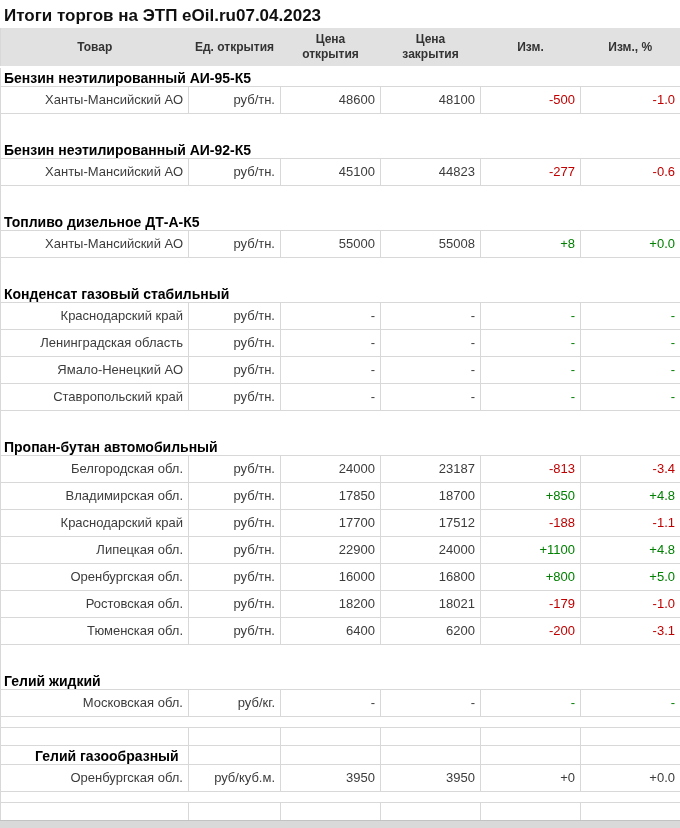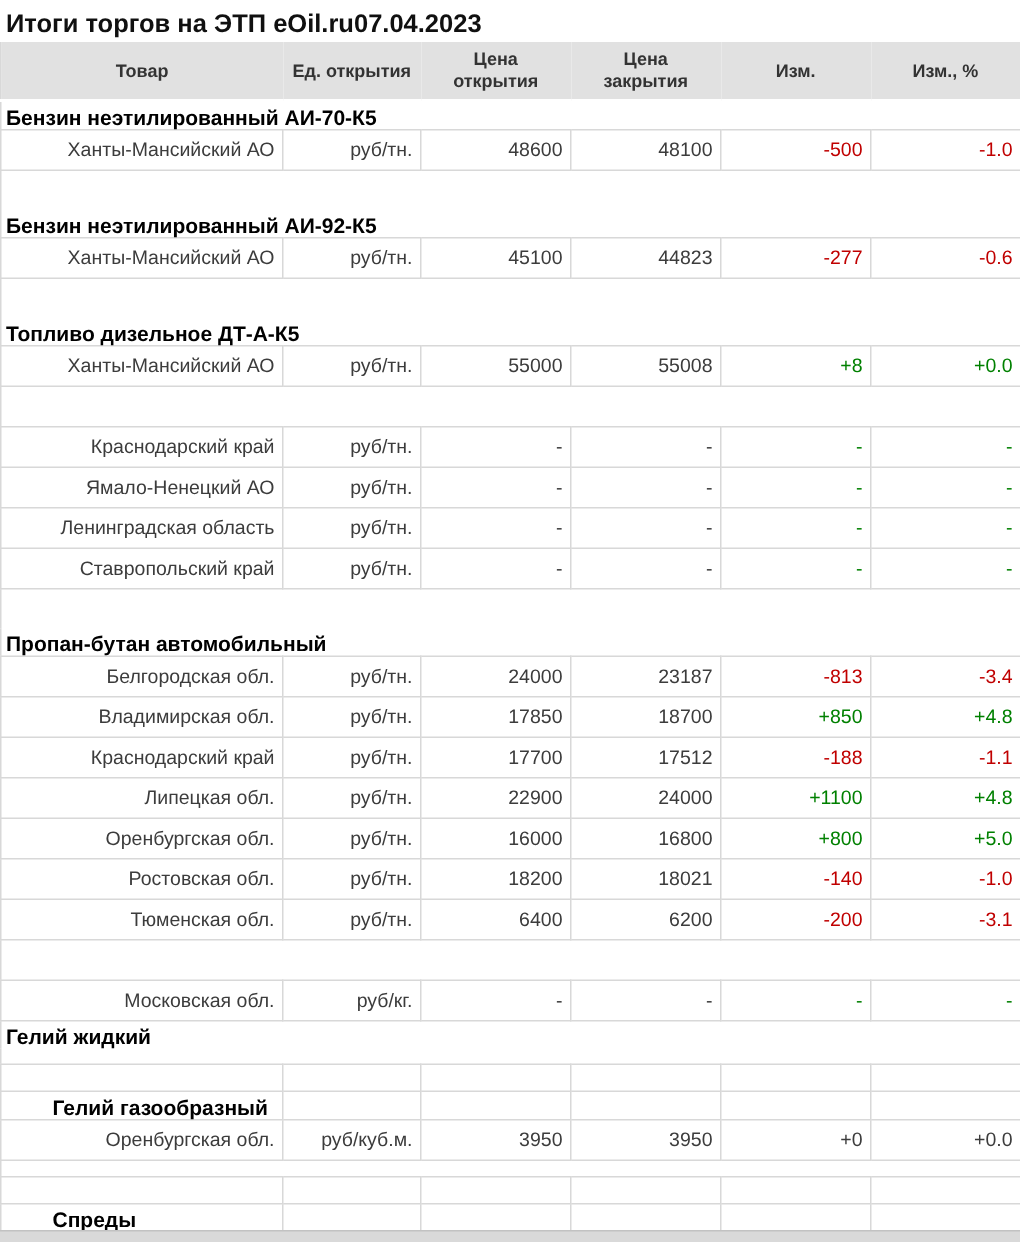--- a/index.html
+++ b/index.html
@@ -75,21 +75,21 @@
         <th>Товар</th>
         <th>Ед. открытия</th>
         <th>Цена открытия</th>
         <th>Цена закрытия</th>
         <th>Изм.</th>
         <th>Изм., %</th>
       </tr>
     </thead>
     <tbody>
         <tr>
-          <td class="sec-title" colspan="6">Бензин неэтилированный АИ-70-К5</td>
+          <td class="sec-title" colspan="6">Бензин неэтилированный АИ-95-К5</td>
         </tr>
         <tr>
           <td class="cell c-prod">Ханты-Мансийский АО</td>
           <td class="cell c-unit">руб/тн.</td>
           <td class="cell c-num">48600</td>
           <td class="cell c-num">48100</td>
           <td class="cell c-num neg">-500</td>
           <td class="cell c-num neg">-1.0</td>
         </tr>
         <tr>
@@ -117,37 +117,40 @@
           <td class="cell c-unit">руб/тн.</td>
           <td class="cell c-num">55000</td>
           <td class="cell c-num">55008</td>
           <td class="cell c-num pos">+8</td>
           <td class="cell c-num pos">+0.0</td>
         </tr>
         <tr>
           <td class="spacer" colspan="6"></td>
         </tr>
         <tr>
+          <td class="sec-title" colspan="6">Конденсат газовый стабильный</td>
+        </tr>
+        <tr>
           <td class="cell c-prod">Краснодарский край</td>
           <td class="cell c-unit">руб/тн.</td>
           <td class="cell c-num">-</td>
           <td class="cell c-num">-</td>
           <td class="cell c-num pos">-</td>
           <td class="cell c-num pos">-</td>
         </tr>
         <tr>
+          <td class="cell c-prod">Ленинградская область</td>
+          <td class="cell c-unit">руб/тн.</td>
+          <td class="cell c-num">-</td>
+          <td class="cell c-num">-</td>
+          <td class="cell c-num pos">-</td>
+          <td class="cell c-num pos">-</td>
+        </tr>
+        <tr>
           <td class="cell c-prod">Ямало-Ненецкий АО</td>
-          <td class="cell c-unit">руб/тн.</td>
-          <td class="cell c-num">-</td>
-          <td class="cell c-num">-</td>
-          <td class="cell c-num pos">-</td>
-          <td class="cell c-num pos">-</td>
-        </tr>
-        <tr>
-          <td class="cell c-prod">Ленинградская область</td>
           <td class="cell c-unit">руб/тн.</td>
           <td class="cell c-num">-</td>
           <td class="cell c-num">-</td>
           <td class="cell c-num pos">-</td>
           <td class="cell c-num pos">-</td>
         </tr>
         <tr>
           <td class="cell c-prod">Ставропольский край</td>
           <td class="cell c-unit">руб/тн.</td>
           <td class="cell c-num">-</td>
@@ -199,44 +202,44 @@
           <td class="cell c-num">16000</td>
           <td class="cell c-num">16800</td>
           <td class="cell c-num pos">+800</td>
           <td class="cell c-num pos">+5.0</td>
         </tr>
         <tr>
           <td class="cell c-prod">Ростовская обл.</td>
           <td class="cell c-unit">руб/тн.</td>
           <td class="cell c-num">18200</td>
           <td class="cell c-num">18021</td>
-          <td class="cell c-num neg">-140</td>
+          <td class="cell c-num neg">-179</td>
           <td class="cell c-num neg">-1.0</td>
         </tr>
         <tr>
           <td class="cell c-prod">Тюменская обл.</td>
           <td class="cell c-unit">руб/тн.</td>
           <td class="cell c-num">6400</td>
           <td class="cell c-num">6200</td>
           <td class="cell c-num neg">-200</td>
           <td class="cell c-num neg">-3.1</td>
         </tr>
         <tr>
           <td class="spacer" colspan="6"></td>
         </tr>
         <tr>
+          <td class="sec-title" colspan="6">Гелий жидкий</td>
+        </tr>
+        <tr>
           <td class="cell c-prod">Московская обл.</td>
           <td class="cell c-unit">руб/кг.</td>
           <td class="cell c-num">-</td>
           <td class="cell c-num">-</td>
           <td class="cell c-num pos">-</td>
           <td class="cell c-num pos">-</td>
-        </tr>
-        <tr>
-          <td class="sec-title" colspan="6">Гелий жидкий</td>
         </tr>
         <tr>
           <td class="spacer-sm" colspan="6"></td>
         </tr>
         <tr>
           <td class="spacer-grid grid"></td>
           <td class="spacer-grid grid"></td>
           <td class="spacer-grid grid"></td>
           <td class="spacer-grid grid"></td>
           <td class="spacer-grid grid"></td>

